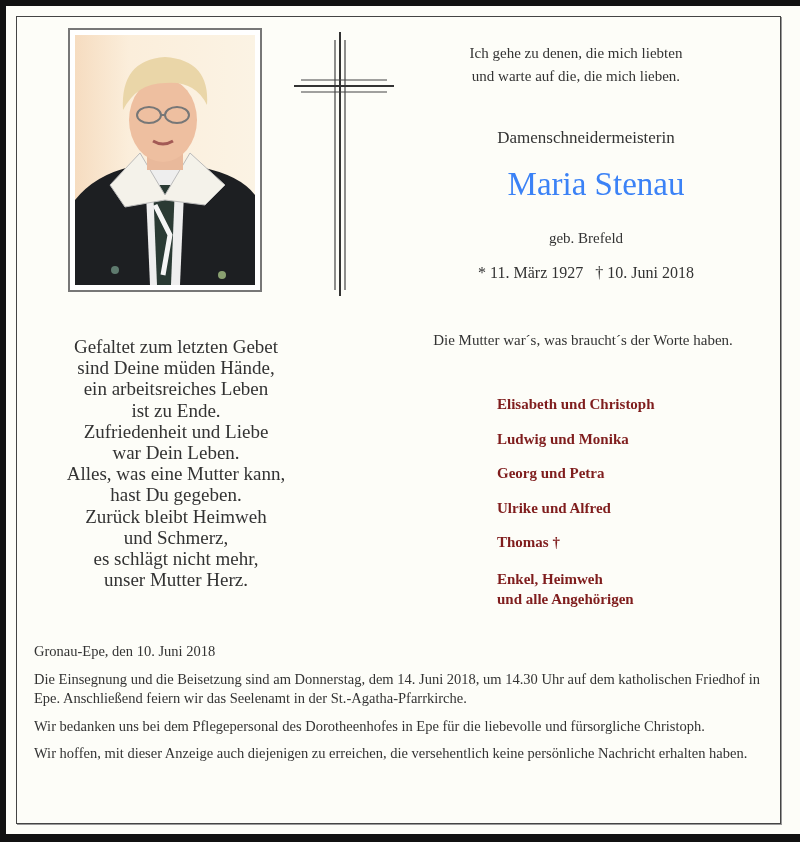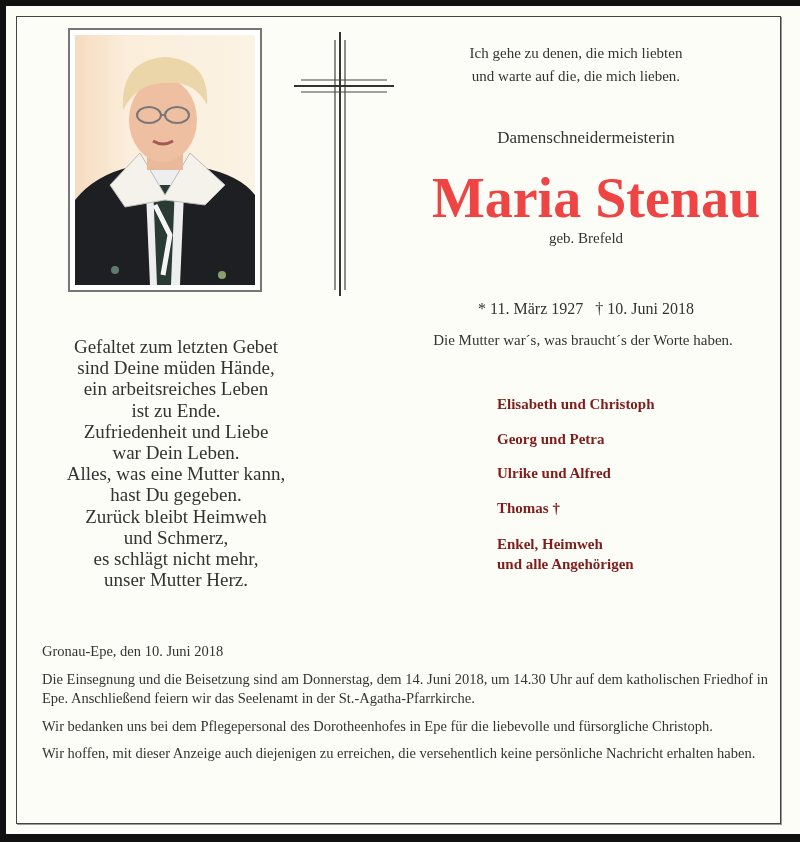--- a/index.html
+++ b/index.html
@@ -9,30 +9,30 @@
   .inner-frame { position:absolute; left:10px; top:10px; width:765px; height:808px;
                  border:1px solid #444; box-shadow:1px 1px 0 #999; box-sizing:border-box; }
   .photo-frame { position:absolute; left:62px; top:22px; width:194px; height:264px;
                  border:2px solid #777; background:#fff; box-sizing:border-box; }
   .photo { position:absolute; left:5px; top:5px; width:180px; height:250px; overflow:hidden;
            background:linear-gradient(90deg,#f6dcc0 0%,#fbeedb 30%,#fbf3e4 100%); }
   .cross { position:absolute; left:288px; top:26px; width:100px; height:264px; }
   .center { text-align:center; }
   .motto { position:absolute; left:400px; top:36px; width:340px; font-size:15px; line-height:23px; color:#333; }
   .profession { position:absolute; left:410px; top:122px; width:340px; font-size:17px; color:#333; }
-  .name { position:absolute; left:400px; top:160px; width:380px; font-size:56px; font-weight:bold; color:#ef4444; }
+  .name { position:absolute; left:400px; top:160px; width:380px; font-size:33px; font-weight:normal; color:#3b82f6; }
   .nee { position:absolute; left:410px; top:224px; width:340px; font-size:15px; color:#333; }
   .dates { position:absolute; left:410px; top:258px; width:340px; font-size:16px; color:#333; }
   .poem { position:absolute; left:40px; top:330px; width:260px; font-size:19px; line-height:21.2px; color:#333; }
   .saying { position:absolute; left:392px; top:326px; width:370px; font-size:15px; color:#333; }
   .family { position:absolute; left:491px; top:390px; font-size:15px; font-weight:bold; color:#7f1d1d; }
   .family div { height:34.5px; }
   .family .multi { height:auto; line-height:20px; }
   .footer { position:absolute; left:24px; top:636px; width:740px; font-size:14.5px; color:#333; }
-  .footer p { margin:0 0 8px 12px; line-height:19.5px; }
+  .footer p { margin:0 0 8px 4px; line-height:19.5px; }
 </style>
 </head>
 <body>
 
 <div class="paper">
   <div class="inner-frame"></div>
 
   <div class="photo-frame">
     <div class="photo">
       <svg width="180" height="250" viewBox="0 0 180 250">
@@ -73,41 +73,42 @@
   </svg>
 
   <div class="motto center">
     <div>Ich gehe zu denen, die mich liebten</div>
     <div>und warte auf die, die mich lieben.</div>
   </div>
 
   <div class="profession center">Damenschneidermeisterin</div>
   <div class="name center">Maria Stenau</div>
   <div class="nee center">geb. Brefeld</div>
-  <div class="dates center" style="white-space:pre;margin-top:36px;">* 11. März 1927   † 10. Juni 2018</div>
+  <div class="dates center" style="white-space:pre;">* 11. März 1927   † 10. Juni 2018</div>
 
   <div class="poem center">
     <div>Gefaltet zum letzten Gebet</div>
     <div>sind Deine müden Hände,</div>
     <div>ein arbeitsreiches Leben</div>
     <div>ist zu Ende.</div>
     <div>Zufriedenheit und Liebe</div>
     <div>war Dein Leben.</div>
     <div>Alles, was eine Mutter kann,</div>
     <div>hast Du gegeben.</div>
     <div>Zurück bleibt Heimweh</div>
     <div>und Schmerz,</div>
     <div>es schlägt nicht mehr,</div>
     <div>unser Mutter Herz.</div>
   </div>
 
   <div class="saying center">Die Mutter war´s, was braucht´s der Worte haben.</div>
 
   <div class="family">
     <div>Elisabeth und Christoph</div>
+    <div>Ludwig und Monika</div>
     <div>Georg und Petra</div>
     <div>Ulrike und Alfred</div>
     <div>Thomas †</div>
     <div class="multi">Enkel, Heimweh</div>
     <div class="multi">und alle Angehörigen</div>
   </div>
 
   <div class="footer">
     <p>Gronau-Epe, den 10. Juni 2018</p>
     <p>Die Einsegnung und die Beisetzung sind am Donnerstag, dem 14. Juni 2018, um 14.30 Uhr auf dem katholischen Friedhof in Epe. Anschließend feiern wir das Seelenamt in der St.-Agatha-Pfarrkirche.</p>

